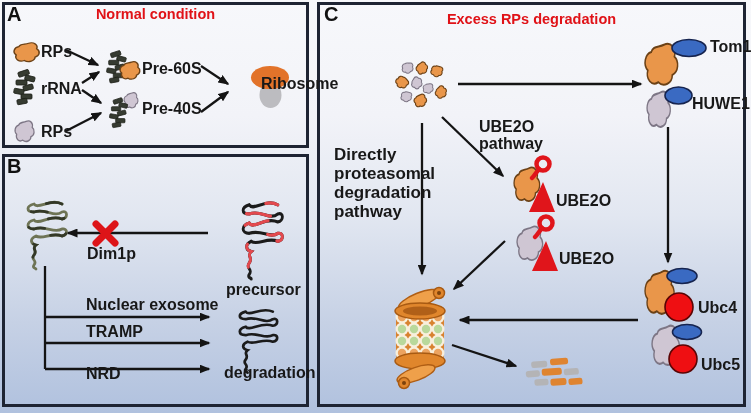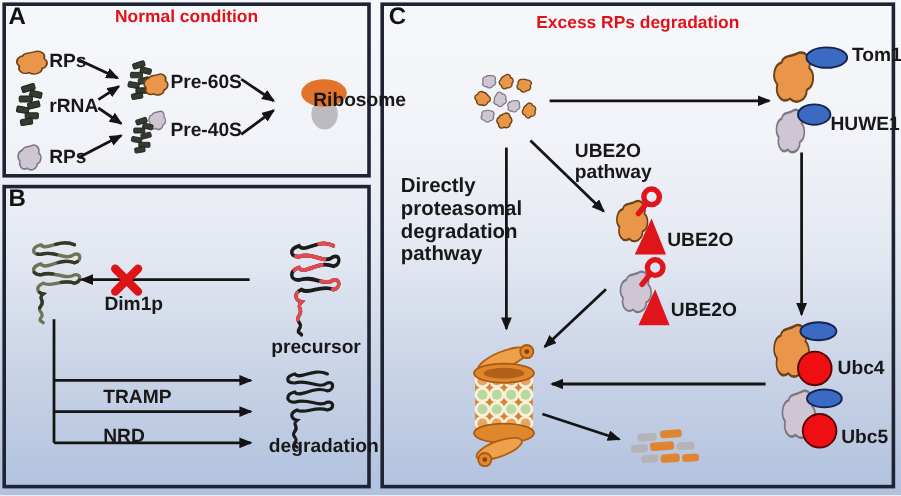--- a/index.html
+++ b/index.html
@@ -110,22 +110,23 @@
   <span class="icon" style="left:237px;top:198px;">
     <svg width="50" height="84">
       <g transform="scale(1.02,1.14)">
         <use href="#coil" fill="none" stroke="#1b1b1b" stroke-width="2.8" stroke-linecap="round"></use>
         <use href="#coil" fill="none" stroke="#e4494e" stroke-width="2.8" stroke-linecap="round" stroke-dasharray="24 30" stroke-dashoffset="12"></use>
       </g>
     </svg>
   </span>
   <span class="lbl" style="left:226px;top:282px;">precursor</span>
 
+  <span class="lbl" style="left:86px;top:297px;">Nuclear exosome</span>
   <span class="lbl" style="left:86px;top:324px;">TRAMP</span>
-  <span class="lbl" style="left:86px;top:356px;text-decoration:underline;">NRD</span>
+  <span class="lbl" style="left:86px;top:366px;">NRD</span>
 
   <span class="icon" style="left:234px;top:306px;">
     <svg width="48" height="68">
       <use href="#coil" transform="scale(0.97,0.94)" fill="none" stroke="#1b1b1b" stroke-width="2.8" stroke-linecap="round"></use>
     </svg>
   </span>
   <span class="lbl" style="left:224px;top:365px;">degradation</span>
 
   <span class="tag" style="left:324px;top:4px;">C</span>
   <span class="title" style="left:317px;top:12px;width:429px;font-size:14.5px;">Excess RPs degradation</span>

